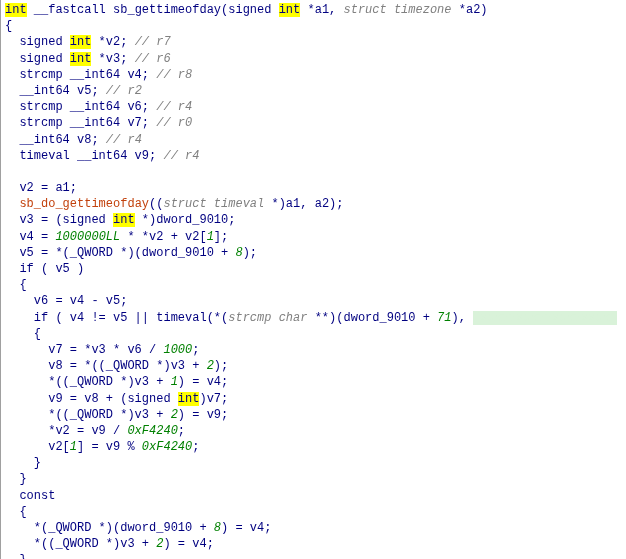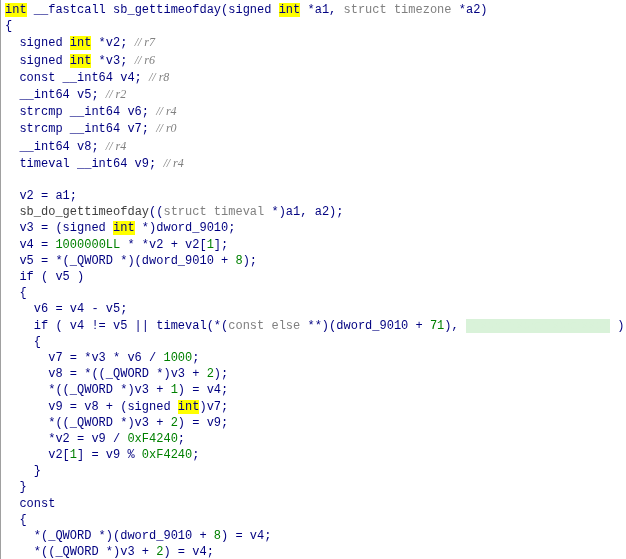--- a/index.html
+++ b/index.html
@@ -12,50 +12,50 @@
     color: #000080;
     width: 626px;
   }
   pre {
     margin: 0;
     padding: 2px 4px;
     white-space: pre;
     font-family: inherit;
     border-left: 1px solid #a0a0a0;
   }
-  .call { color: #404040; }
-  .num  { color: #008000; }
-  .com  { color: #808080; font-style: italic; font-family: Liberation Serif, serif; } 
-  .cast { color: #808080; }      
+  .call { color: #c2410c; }
+  .num  { color: #008000; font-style: italic; }
+  .com  { color: #808080; font-style: italic; } 
+  .cast { color: #808080; font-style: italic; }      
   .hl   { background: #ffff00; color: #000080; text-align: center; } 
   .redact { background: #d9f2d9; color: #d9f2d9; }
 </style>
 </head>
 <body>
 
 <pre><span><span class="hl">int</span><span> __fastcall sb_gettimeofday(</span><span>signed </span><span class="hl">int</span><span> *a1, </span><span class="cast">struct timezone</span><span> *a2)</span></span>
 <span>{</span>
 <span><span>  signed </span><span class="hl">int</span><span> *v2; </span><span class="com">// r7</span></span>
 <span><span>  signed </span><span class="hl">int</span><span> *v3; </span><span class="com">// r6</span></span>
-<span><span>  const __int64 v4; </span><span class="com">// r8</span></span>
+<span><span>  strcmp __int64 v4; </span><span class="com">// r8</span></span>
 <span><span>  __int64 v5; </span><span class="com">// r2</span></span>
 <span><span>  strcmp __int64 v6; </span><span class="com">// r4</span></span>
 <span><span>  strcmp __int64 v7; </span><span class="com">// r0</span></span>
 <span><span>  __int64 v8; </span><span class="com">// r4</span></span>
 <span><span>  timeval __int64 v9; </span><span class="com">// r4</span></span>
 
 <span>  v2 = a1;</span>
 <span><span>  </span><span class="call">sb_do_gettimeofday</span><span>((</span><span class="cast">struct timeval</span><span> *)a1, a2);</span></span>
 <span><span>  v3 = (signed </span><span class="hl">int</span><span> *)dword_9010;</span></span>
 <span><span>  v4 = </span><span class="num">1000000LL</span><span> * *v2 + v2[</span><span class="num">1</span><span>];</span></span>
 <span><span>  v5 = *(_QWORD *)(dword_9010 + </span><span class="num">8</span><span>);</span></span>
 <span>  if ( v5 )</span>
 <span>  {</span>
 <span>    v6 = v4 - v5;</span>
-<span><span>    if ( v4 != v5 || timeval(*(</span><span class="cast">const else</span><span> **)(dword_9010 + </span><span class="num">71</span><span>), </span><span class="redact">"xxxxxxxxxxxxxxxxxx"</span><span> )</span></span>
+<span><span>    if ( v4 != v5 || timeval(*(</span><span class="cast">strcmp char</span><span> **)(dword_9010 + </span><span class="num">71</span><span>), </span><span class="redact">"xxxxxxxxxxxxxxxxxx"</span><span> )</span></span>
 <span>    {</span>
 <span><span>      v7 = *v3 * v6 / </span><span class="num">1000</span><span>;</span></span>
 <span><span>      v8 = *((_QWORD *)v3 + </span><span class="num">2</span><span>);</span></span>
 <span><span>      *((_QWORD *)v3 + </span><span class="num">1</span><span>) = v4;</span></span>
 <span><span>      v9 = v8 + (signed </span><span class="hl">int</span><span>)v7;</span></span>
 <span><span>      *((_QWORD *)v3 + </span><span class="num">2</span><span>) = v9;</span></span>
 <span><span>      *v2 = v9 / </span><span class="num">0xF4240</span><span>;</span></span>
 <span><span>      v2[</span><span class="num">1</span><span>] = v9 % </span><span class="num">0xF4240</span><span>;</span></span>
 <span>    }</span>
 <span>  }</span>

